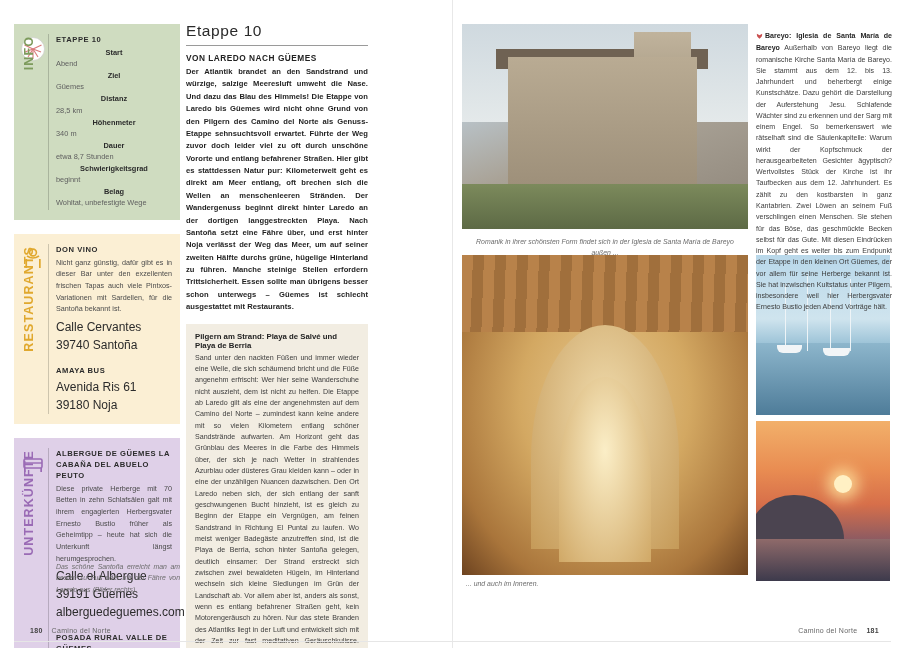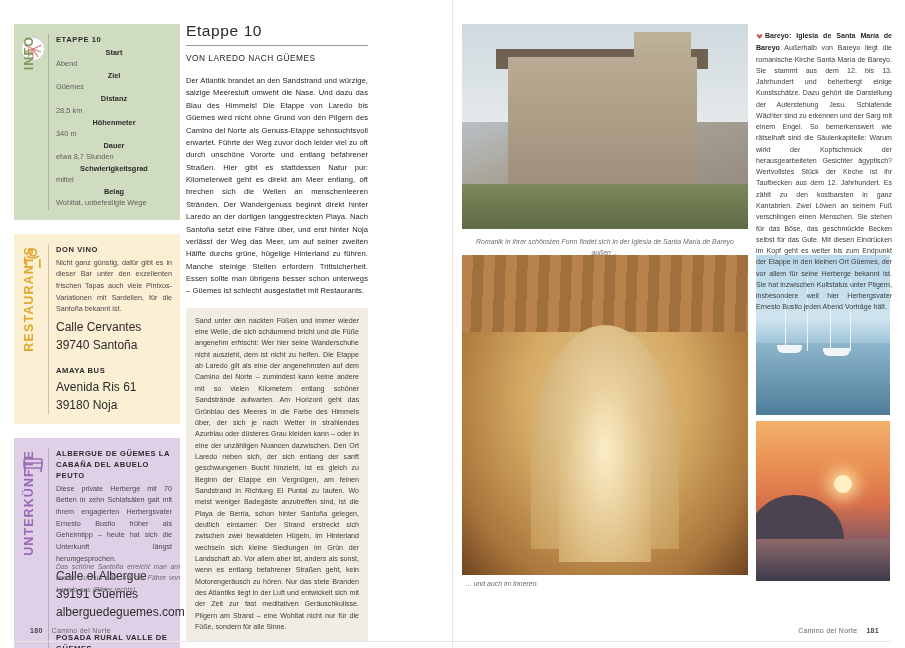--- a/index.html
+++ b/index.html
@@ -67,25 +67,25 @@
 
   
   .col-main { position: absolute; left: 186px; top: 22px; width: 182px; }
   .h-etappe {
     font-size: 15.5px; color: #2a2a2a; letter-spacing: .6px;
     padding-bottom: 5px; margin-bottom: 7px;
     border-bottom: 1px solid #9a9a9a;
     font-weight: normal;
   }
   .h-sub {
-    font-size: 8.3px; font-weight: normal; letter-spacing: .5px;
-    text-transform: uppercase; color: #222; margin-bottom: 12px;
+    font-size: 8.3px; font-weight: bold; letter-spacing: .5px;
+    text-transform: uppercase; color: #222; margin-bottom: 3px;
   }
   .intro {
-    font-size: 7.6px; font-weight: normal; color: #1f1f1f;
+    font-size: 7.6px; font-weight: bold; color: #1f1f1f;
     line-height: 1.63; text-align: justify; letter-spacing: .05px;
   }
 
   .tipbox {
     background: #f2ede2; padding: 8px 9px 9px 9px; margin-top: 10px;
   }
   .tip-title { font-size: 7.8px; font-weight: bold; color: #222; margin-bottom: 3px; }
   .tip-body { font-size: 7.1px; color: #3d3d3d; line-height: 1.6; text-align: justify; }
 
   
@@ -209,21 +209,21 @@
       <div class="ib-value">Abend</div>
       <div class="ib-label">Ziel</div>
       <div class="ib-value">Güemes</div>
       <div class="ib-label">Distanz</div>
       <div class="ib-value">28,5 km</div>
       <div class="ib-label">Höhenmeter</div>
       <div class="ib-value">340 m</div>
       <div class="ib-label">Dauer</div>
       <div class="ib-value">etwa 8,7 Stunden</div>
       <div class="ib-label">Schwierigkeitsgrad</div>
-      <div class="ib-value">mittel</div>
+      <div class="ib-value">beginnt</div>
       <div class="ib-label">Belag</div>
       <div class="ib-value">Wohltat, unbefestigte Wege</div>
     </div>
 
     <div class="infobox cream">
       <div class="tabicon">
         <svg viewBox="0 0 26 26" width="26" height="26">
           <circle cx="13" cy="6.5" r="3.4" fill="none" stroke="#e0a82e" stroke-width="1.6"></circle>
           <path d="M7 10 Q13 14 19 10" fill="none" stroke="#e0a82e" stroke-width="1.6"></path>
           <rect x="5.4" y="13" width="1.7" height="9" fill="#e0a82e"></rect>
@@ -273,20 +273,21 @@
   </div>
 
   <div class="caption cap-left">Das schöne Santoña erreicht man am besten zu Fuß oder mit der Fähre von Laredo aus (Bilder rechts).</div>
 
   <div class="col-main">
     <div class="h-etappe">Etappe 10</div>
     <div class="h-sub">VON LAREDO NACH GÜEMES</div>
     <div class="intro">Der Atlantik brandet an den Sandstrand und würzige, salzige Meeresluft umweht die Nase. Und dazu das Blau des Himmels! Die Etappe von Laredo bis Güemes wird nicht ohne Grund von den Pilgern des Camino del Norte als Genuss-Etappe sehnsuchtsvoll erwartet. Führte der Weg zuvor doch leider viel zu oft durch unschöne Vororte und entlang befahrener Straßen. Hier gibt es stattdessen Natur pur: Kilometerweit geht es direkt am Meer entlang, oft brechen sich die Wellen an menschenleeren Stränden. Der Wandergenuss beginnt direkt hinter Laredo an der dortigen langgestreckten Playa. Nach Santoña setzt eine Fähre über, und erst hinter Noja verlässt der Weg das Meer, um auf seiner zweiten Hälfte durchs grüne, hügelige Hinterland zu führen. Manche steinige Stellen erfordern Trittsicherheit. Essen sollte man übrigens besser schon unterwegs – Güemes ist schlecht ausgestattet mit Restaurants.</div>
 
     <div class="tipbox">
+      <div class="tip-title">Pilgern am Strand: Playa de Salvé und Playa de Berria</div>
       <div class="tip-body">Sand unter den nackten Füßen und immer wieder eine Welle, die sich schäumend bricht und die Füße angenehm erfrischt: Wer hier seine Wanderschuhe nicht auszieht, dem ist nicht zu helfen. Die Etappe ab Laredo gilt als eine der angenehmsten auf dem Camino del Norte – zumindest kann keine andere mit so vielen Kilometern entlang schöner Sandstrände aufwarten. Am Horizont geht das Grünblau des Meeres in die Farbe des Himmels über, der sich je nach Wetter in strahlendes Azurblau oder düsteres Grau kleiden kann – oder in eine der unzähligen Nuancen dazwischen. Den Ort Laredo neben sich, der sich entlang der sanft geschwungenen Bucht hinzieht, ist es gleich zu Beginn der Etappe ein Vergnügen, am feinen Sandstrand in Richtung El Puntal zu laufen. Wo meist weniger Badegäste anzutreffen sind, ist die Playa de Berria, schon hinter Santoña gelegen, deutlich einsamer: Der Strand erstreckt sich zwischen zwei bewaldeten Hügeln, im Hinterland wechseln sich kleine Siedlungen im Grün der Landschaft ab. Vor allem aber ist, anders als sonst, wenn es entlang befahrener Straßen geht, kein Motorengeräusch zu hören. Nur das stete Branden des Atlantiks liegt in der Luft und entwickelt sich mit der Zeit zur fast meditativen Geräuschkulisse. Pilgern am Strand – eine Wohltat nicht nur für die Füße, sondern für alle Sinne.</div>
     </div>
 
   </div>
 
   <div class="img-church-ext">
     <div class="sky"></div>
     <div class="roof"></div>
     <div class="tower"></div>
     <div class="bldg"></div>

